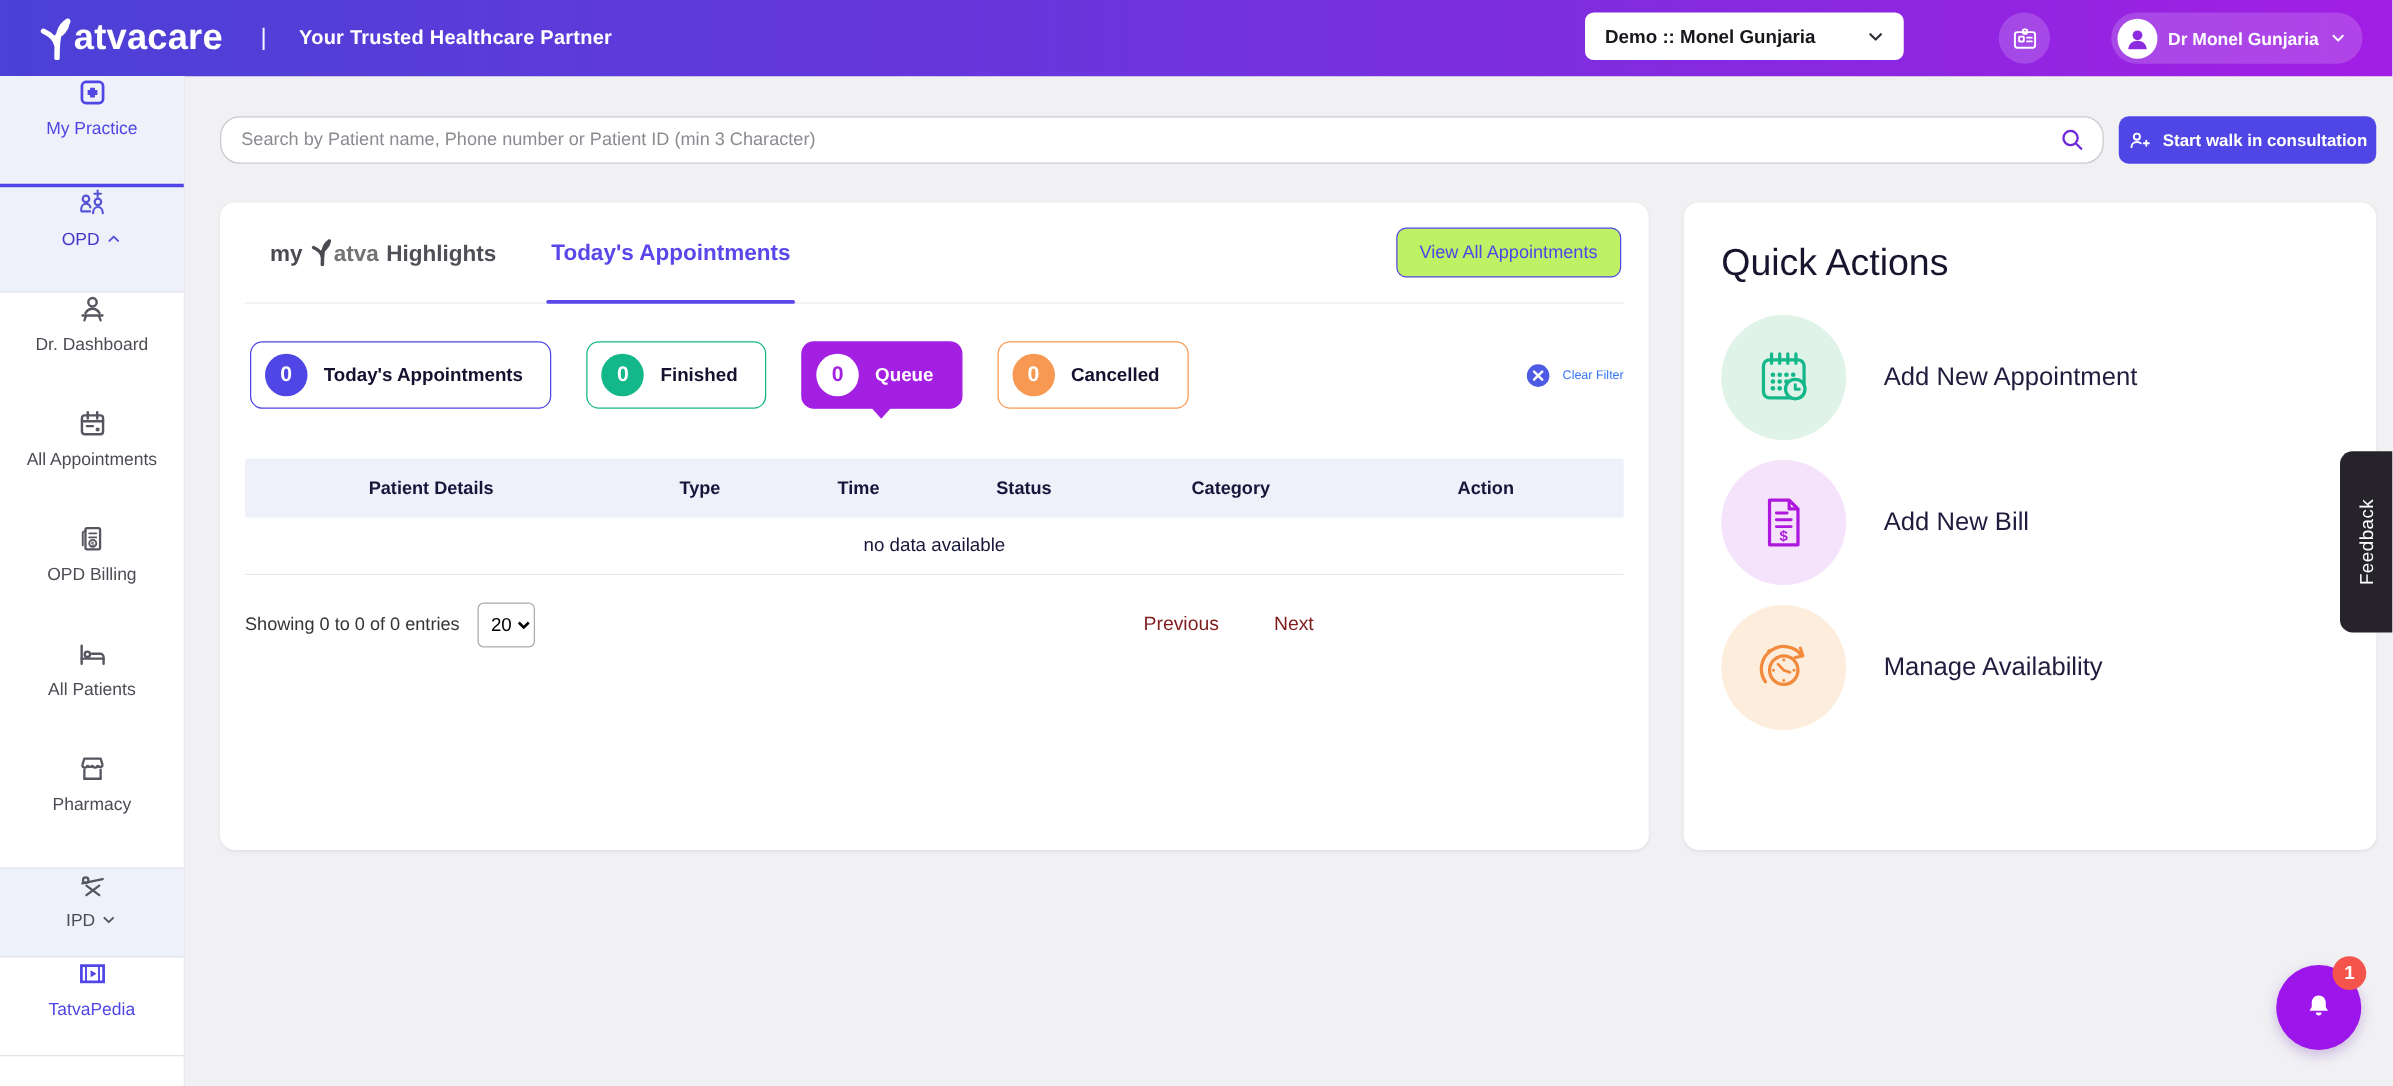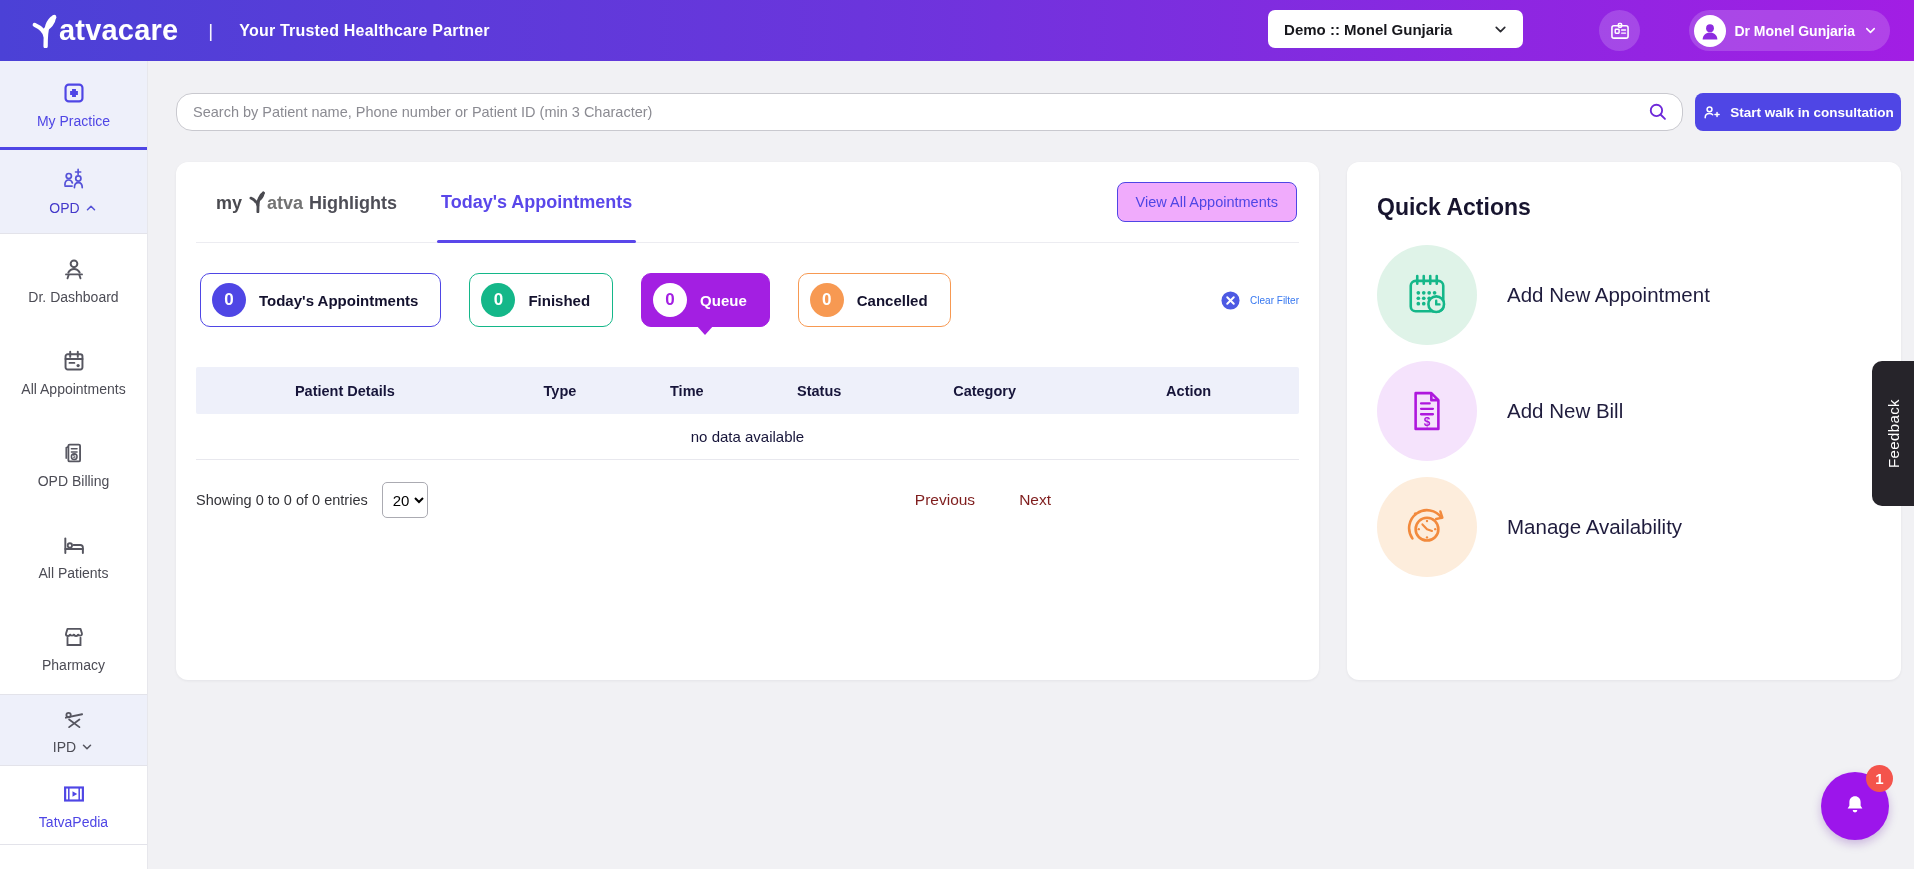--- a/index.html
+++ b/index.html
@@ -27,21 +27,21 @@
         align-items:center; justify-content:center; }
   .user-avatar svg { width:24px; height:24px; }
   .user-name { font-size:14px; font-weight:700; }
   .user-pill > svg { width:15px; height:15px; }
 
   
   .shell { display:flex; height:808px; }
 
   
   .sidebar { width:148px; background:#fff; border-right:1px solid #e7e7ec; display:flex; flex-direction:column; }
-  .side-item { display:flex; flex-direction:column; align-items:center; justify-content:center; gap:7px;
+  .side-item { display:flex; flex-direction:column; align-items:center; justify-content:flex-start; gap:7px;
         height:92px; color:#4c4c55; font-size:14px; cursor:pointer; text-align:center; flex:0 0 auto; }
   .side-item svg { width:26px; height:26px; color:#565660; }
   .side-item .lbl { display:flex; align-items:center; gap:4px; }
   .side-item .lbl svg { width:14px; height:14px; }
   .si-active { height:89px; background:#eef0fa; color:#4f46e5; border-bottom:3px solid #4f46e5; }
   .si-active svg { color:#4f46e5; }
   .si-section { background:#eef0fa; border-bottom:1px solid #e3e3ea; }
   .si-opd { height:84px; color:#4338ca; }
   .si-opd svg { color:#5552d8; }
   .si-ipd { height:72px; border-top:1px solid #e3e3ea; }
@@ -69,21 +69,21 @@
   .tabs-row { display:flex; align-items:center; border-bottom:1px solid #ececf1; padding:0 0 0 20px; height:81px; }
   .tab { position:relative; height:100%; display:flex; align-items:center; font-size:18px; font-weight:700;
         color:#4e4e57; cursor:pointer; margin-right:44px; }
   .tab-active { color:#5a47ea; }
   .tab-active::after { content:""; position:absolute; left:-4px; right:-4px; bottom:-1px; height:3px;
         background:#5a47ea; border-radius:2px; }
   .mytatva { display:flex; align-items:end; gap:0; }
   .mytatva svg { width:19px; height:22px; margin:0 0 1px 6px; }
   .mytatva .hl { margin-left:6px; }
   .viewall-btn { margin-left:auto; margin-right:2px; height:40px; padding:0 18px; border:1px solid #4f46e5;
-        color:#4f46e5; background:#f0abfc; border-radius:8px; font-size:14.5px; font-weight:500; cursor:pointer;
+        color:#4f46e5; background:#bef264; border-radius:8px; font-size:14.5px; font-weight:500; cursor:pointer;
         font-family:inherit; }
 
   
   .chips-row { display:flex; align-items:center; gap:28px; margin-top:30px; padding:0 0 0 4px; }
   .chip { height:54px; border-radius:10px; background:#fff; display:flex; align-items:center; gap:13px;
         padding:0 22px 0 11px; border:1.5px solid; cursor:pointer; position:relative; }
   .chip .cnt { width:34px; height:34px; border-radius:50%; color:#fff; font-size:17px; font-weight:700;
         display:flex; align-items:center; justify-content:center; }
   .chip .clab { font-size:15px; font-weight:700; color:#14122e; }
   .chip-indigo { border-color:#4f46e5; } .chip-indigo .cnt { background:#4f46e5; }
@@ -106,21 +106,21 @@
         color:#17153a; border-bottom:1px solid #e8e8ee; }
   .pag-row { margin-top:22px; display:flex; align-items:center; }
   .pag-sum { font-size:14.5px; color:#333338; }
   .page-size { margin-left:14px; width:46px; height:36px; border:1px solid #ababb2; border-radius:5px;
         font-size:15px; font-family:inherit; padding-left:6px; background:#fff; }
   .pag-nav { margin-left:auto; display:flex; gap:44px; margin-right:248px; }
   .pag-nav span { color:#7f1d1d; font-size:15.5px; cursor:pointer; }
 
   
   .qa-card { flex:1; height:518px; padding:26px 30px; }
-  .qa-title { font-size:23px; font-weight:700; color:#17142e; margin:6px 0 24px; }
+  .qa-title { font-size:30px; font-weight:400; color:#17142e; margin:6px 0 24px; }
   .qa-item { display:flex; align-items:center; gap:30px; margin-bottom:16px; cursor:pointer; }
   .qa-circle { width:100px; height:100px; border-radius:50%; display:flex; align-items:center; justify-content:center; flex:0 0 auto; }
   .qa-circle svg { width:52px; height:52px; }
   .qa-green  { background:#dff3e8; }
   .qa-purple { background:#f5e3fc; }
   .qa-orange { background:#fdeddc; }
   .qa-label { font-size:20.5px; font-weight:500; color:#1f1c3d; }
 
   
   .feedback-tab { position:absolute; right:0; top:361px; width:42px; height:145px; background:#26242a;

